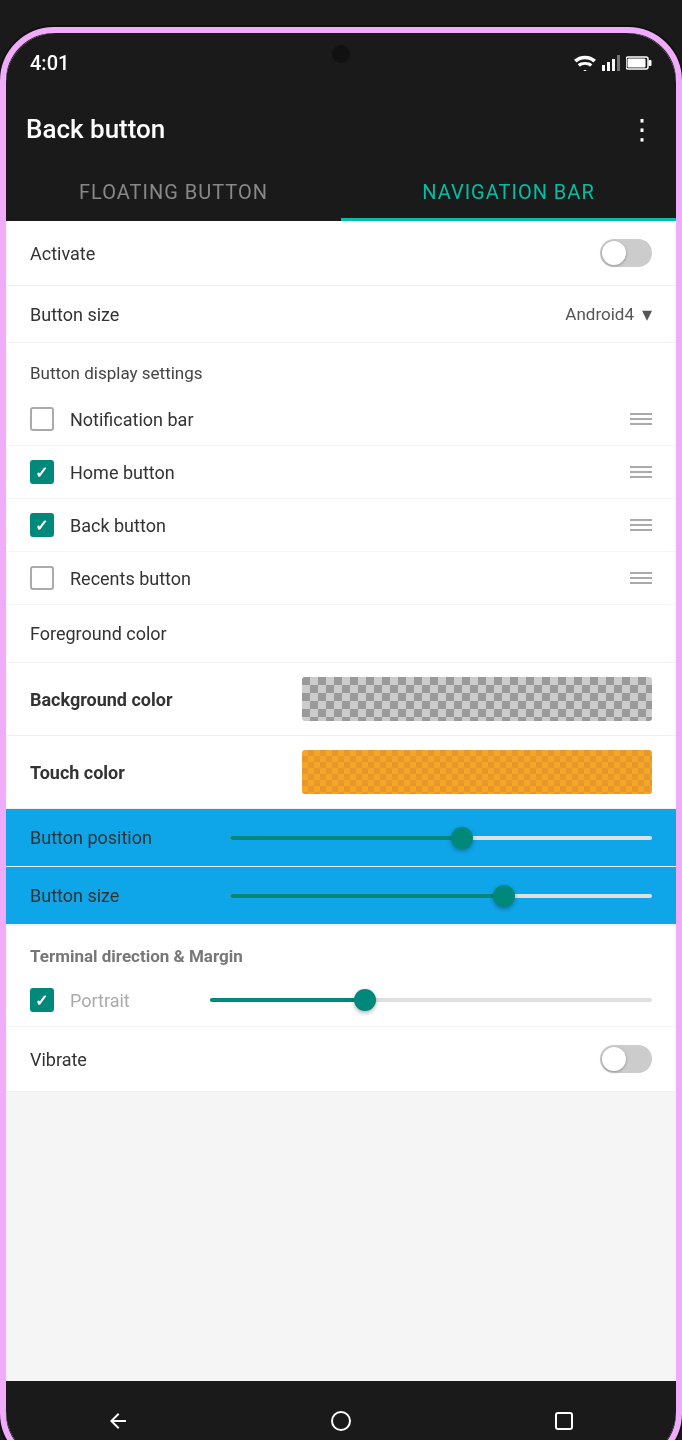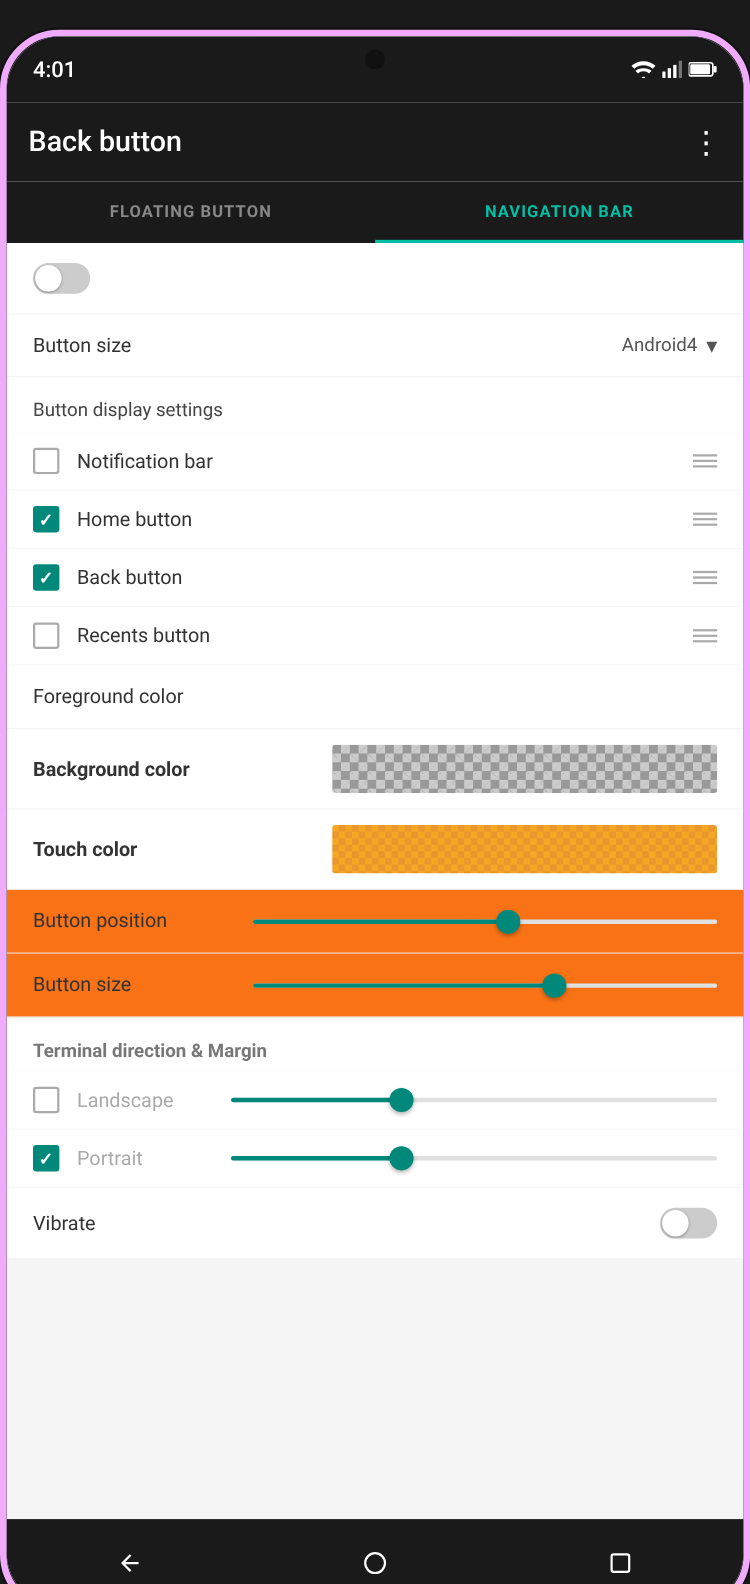--- a/index.html
+++ b/index.html
@@ -92,22 +92,22 @@
       display: flex;
       flex-shrink: 0;
     }
     .tab {
       flex: 1;
       height: 56px;
       display: flex;
       align-items: center;
       justify-content: center;
       color: #888;
-      font-size: 15px;
-      font-weight: 700;
+      font-size: 20px;
+      font-weight: 400;
       letter-spacing: 1px;
       cursor: pointer;
       border-bottom: 3px solid transparent;
     }
     .tab.active {
       color: #00bfa5;
       border-bottom: 3px solid #00bfa5;
     }
     
     .content {
@@ -254,21 +254,21 @@
         linear-gradient(-45deg, transparent 75%, #ccc 75%);
       background-size: 16px 16px;
       background-position: 0 0, 0 8px, 8px -8px, -8px 0px;
     }
     
     .slider-row {
       display: flex;
       align-items: flex-end;
       padding: 18px 24px;
       border-bottom: 1px solid #f0f0f0;
-      background: #f97316;
+      background: #0ea5e9;
     }
     .slider-label {
       font-size: 18px;
       color: #333;
       width: 200px;
       flex-shrink: 0;
     }
     .slider-container {
       flex: 1;
       position: relative;
@@ -375,20 +375,21 @@
     </div>
 
     <div class="tab-bar">
       <div class="tab">FLOATING BUTTON</div>
       <div class="tab active">NAVIGATION BAR</div>
     </div>
 
     <div class="content">
 
       <div class="section-row" style="background:white;">
+        <span class="section-label">Activate</span>
         <div class="toggle"></div>
       </div>
 
       <div class="button-type-row">
         <span class="button-type-label">Button size</span>
         <span class="button-type-value">Android4</span>
         <span class="dropdown-arrow">▾</span>
       </div>
 
       <div class="display-settings-header">
@@ -466,30 +467,20 @@
             <div class="slider-fill" style="width: 65%;"></div>
             <div class="slider-thumb" style="left: 65%;"></div>
           </div>
         </div>
       </div>
 
       <div class="terminal-header">
         <span>Terminal direction &amp; Margin</span>
       </div>
 
-      <div class="terminal-row">
-        <div class="checkbox"></div>
-        <span class="checkbox-label" style="color: #aaa; width: 130px; flex: none; margin-right: 10px;">Landscape</span>
-        <div class="slider-container" style="flex: 1;">
-          <div class="slider-track">
-            <div class="slider-fill" style="width: 35%;"></div>
-            <div class="slider-thumb" style="left: 35%;"></div>
-          </div>
-        </div>
-      </div>
 
       <div class="terminal-row">
         <div class="checkbox checked"></div>
         <span class="checkbox-label" style="color: #aaa; width: 130px; flex: none; margin-right: 10px;">Portrait</span>
         <div class="slider-container" style="flex: 1;">
           <div class="slider-track">
             <div class="slider-fill" style="width: 35%;"></div>
             <div class="slider-thumb" style="left: 35%;"></div>
           </div>
         </div>

